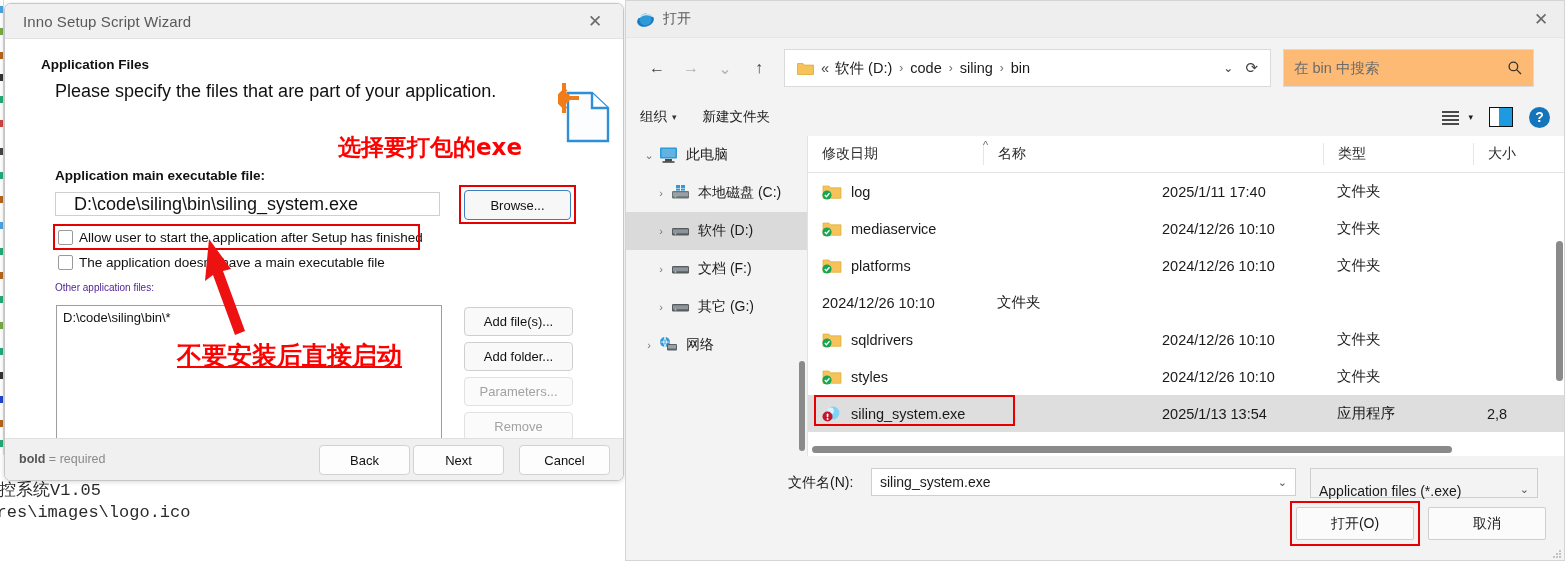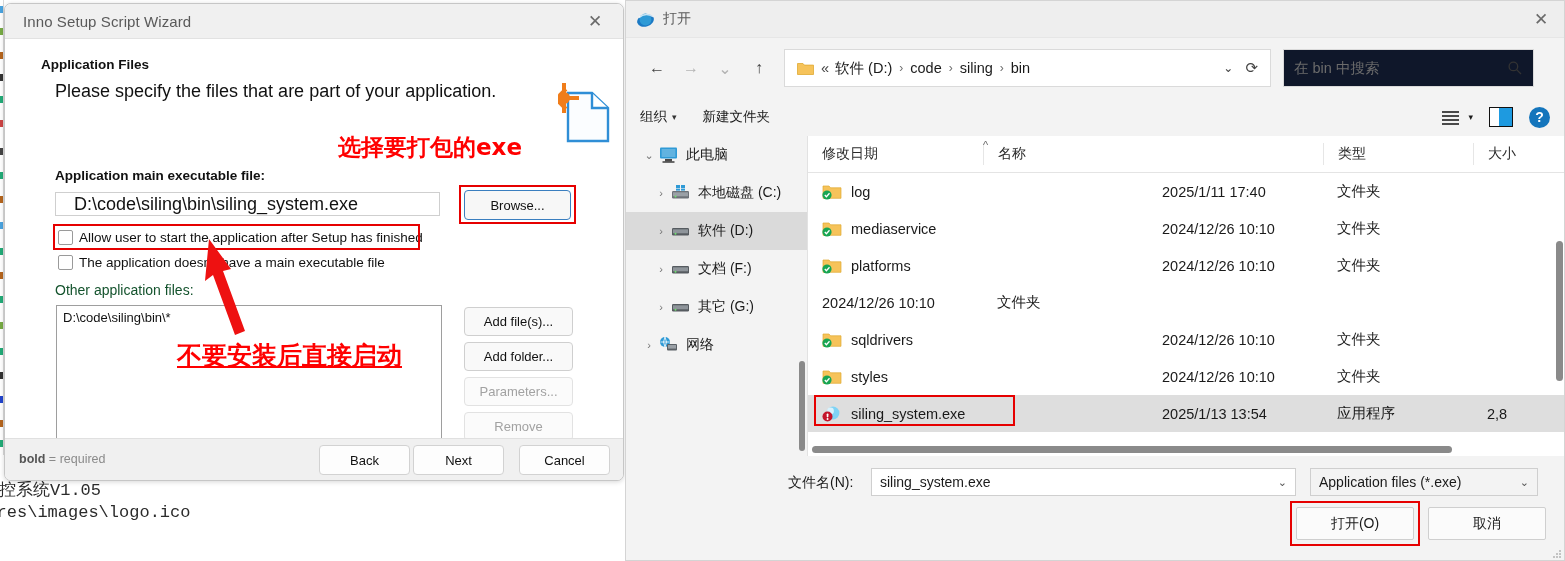--- a/index.html
+++ b/index.html
@@ -84,21 +84,21 @@
   .chk-row .box{
     width:13px;height:13px;border:1px solid #9a9a9a;background:#fff;
     border-radius:2px;margin-right:6px;flex:none;
   }
   .chk1{left:53px;top:191px;}
   .chk2{left:53px;top:216px;}
   .hl-chk1{
     position:absolute;left:48px;top:185px;width:367px;height:26px;
     border:2px solid #e60000;box-sizing:border-box;
   }
-  .lbl-other{position:absolute;left:50px;top:243px;font-size:14px;color:#14532d;}
+  .lbl-other{position:absolute;left:50px;top:243px;font-size:10px;color:#4c1d95;}
   .files-box{
     position:absolute;left:51px;top:266px;width:386px;height:147px;
     border:1px solid #9e9e9e;background:#fff;box-sizing:border-box;
   }
   .files-box .line{
     font-size:13px;color:#111;padding:4px 0 0 6px;
   }
   .side-btn{
     position:absolute;left:459px;width:107px;height:27px;
     border:1px solid #cfcfcf;border-radius:4px;background:#f9f9f9;
@@ -151,21 +151,21 @@
     display:flex;align-items:center;padding:0 6px;box-sizing:border-box;
     max-width:487px;
   }
   .addr .folder-ico{width:17px;height:14px;margin:0 7px 0 6px;flex:none;}
   .crumbs{display:flex;align-items:center;font-size:14.5px;color:#1a1a1a;flex:1;}
   .crumbs .sep{color:#6f6f6f;margin:0 7px;font-size:12px;}
   .crumbs .chev-more{color:#444;margin-right:6px;}
   .addr .caret{color:#444;margin-right:12px;font-size:12px;}
   .addr .refresh{color:#444;margin-right:6px;font-size:15px;}
   .search{
-    width:251px;height:38px;margin-left:12px;background:#0f172a;border:1px solid #dadada;
+    width:251px;height:38px;margin-left:12px;background:#fdba74;border:1px solid #dadada;
     display:flex;align-items:center;padding:0 10px;box-sizing:border-box;flex:none;
   }
   .search .ph{flex:1;font-size:14.5px;color:#6b6b6b;}
   .search .mag{color:#333;font-size:14px;}
 
   .cmd-bar{
     height:38px;display:flex;align-items:center;padding:0 14px;box-sizing:border-box;
     position:relative;
   }
   .cmd-item{font-size:13.5px;color:#1a1a1a;margin-right:26px;display:flex;align-items:center;}
@@ -243,21 +243,21 @@
   .fn-label{position:absolute;left:162px;top:18px;font-size:14px;color:#1a1a1a;}
   .fn-input{
     position:absolute;left:245px;top:12px;width:425px;height:28px;
     background:#fff;border:1px solid #cfcfcf;box-sizing:border-box;
     display:flex;align-items:center;padding:0 8px;font-size:14px;color:#1a1a1a;
   }
   .fn-input .cv{margin-left:auto;color:#555;font-size:11px;}
   .filter{
     position:absolute;left:684px;top:12px;width:228px;height:28px;
     background:#f3f3f3;border:1px solid #cfcfcf;box-sizing:border-box;
-    display:flex;align-items:center;padding:0 8px;font-size:14px;color:#1a1a1a;
+    display:flex;align-items:flex-start;padding:14px 8px;font-size:14px;color:#1a1a1a;
   }
   .filter .cv{margin-left:auto;color:#555;font-size:11px;}
   .ok-btn{
     position:absolute;left:1296px;top:507px;width:118px;height:33px;
     border:1px solid #cfcfcf;background:#fbfbfb;border-radius:2px;
     display:flex;align-items:center;justify-content:center;font-size:14px;color:#1a1a1a;
     box-sizing:border-box;
   }
   .hl-ok{
     position:absolute;left:1290px;top:501px;width:130px;height:45px;

